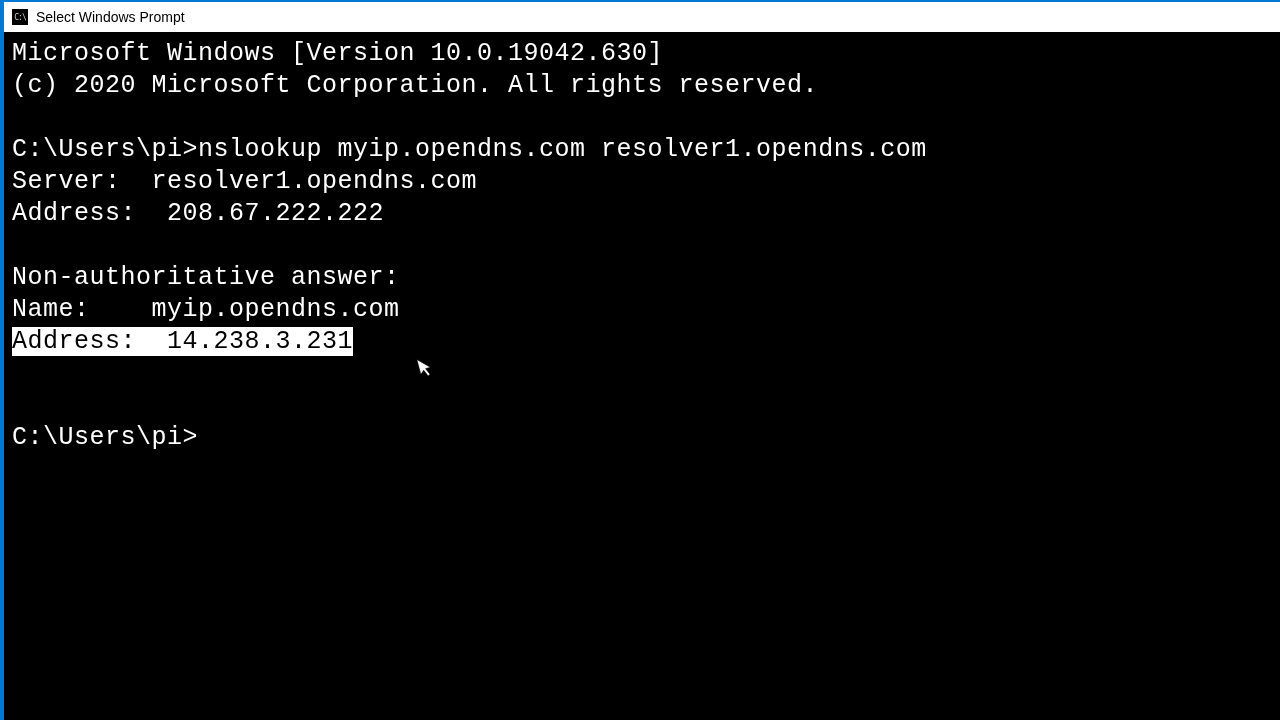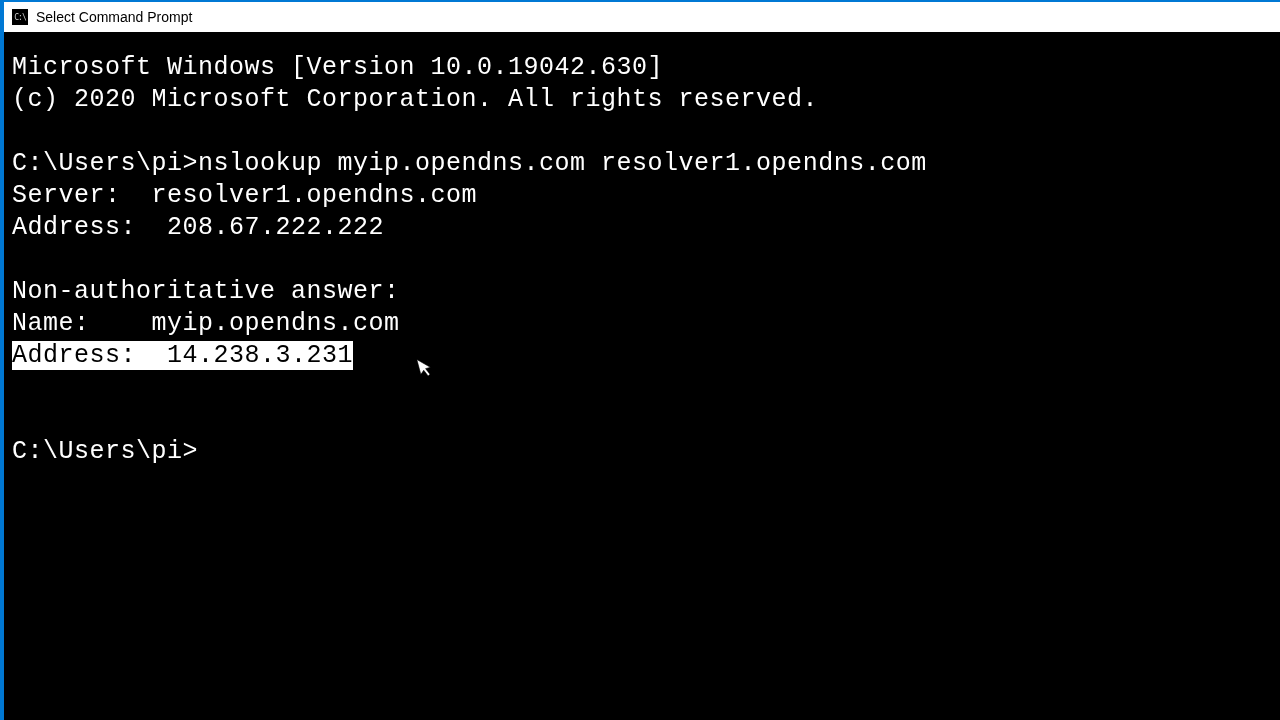--- a/index.html
+++ b/index.html
@@ -47,21 +47,21 @@
     }
     .titlebar-text {
       font-family: 'Segoe UI', Tahoma, sans-serif;
       font-size: 14px;
       color: #000;
     }
     .terminal {
       flex: 1;
       background: #000;
       color: #fff;
-      padding: 20px 0 0 8px;
+      padding: 6px 0 0 8px;
       font-size: 25px;
       line-height: 1.28;
       white-space: pre;
       letter-spacing: 0.5px;
       position: relative;
     }
     .line {
       display: block;
     }
     .selected {
@@ -82,21 +82,21 @@
       width: 14px;
       height: 20px;
     }
   </style>
 </head>
 <body>
 
 <div class="window">
   <div class="titlebar">
     <div class="titlebar-icon">C:\</div>
-    <span class="titlebar-text">Select Command Prompt</span>
+    <span class="titlebar-text">Select Windows Prompt</span>
   </div>
   <div class="terminal"><span class="line">Microsoft Windows [Version 10.0.19042.630]</span><span class="line">(c) 2020 Microsoft Corporation. All rights reserved.</span><span class="line"> </span><span class="line"><span>C:\Users\pi&gt;</span><span>nslookup myip.opendns.com resolver1.opendns.com</span></span><span class="line"><span>Server:  </span><span>resolver1.opendns.com</span></span><span class="line"><span>Address:  </span><span>208.67.222.222</span></span><span class="line"> </span><span class="line">Non-authoritative answer:</span><span class="line"><span>Name:    </span><span>myip.opendns.com</span></span><span class="line"><span class="selected">Address:  14.238.3.231</span></span><span class="line"> </span><span class="line"> </span><span class="line">C:\Users\pi&gt;</span>
     <div class="cursor">
       <svg viewBox="0 0 12 18">
         <path d="M0,0 L0,14 L3.5,11 L6,17 L8,16 L5.5,10 L10,10 Z" fill="#fff" stroke="#000" stroke-width="0.5"></path>
       </svg>
     </div>
   </div>
 </div>
 

